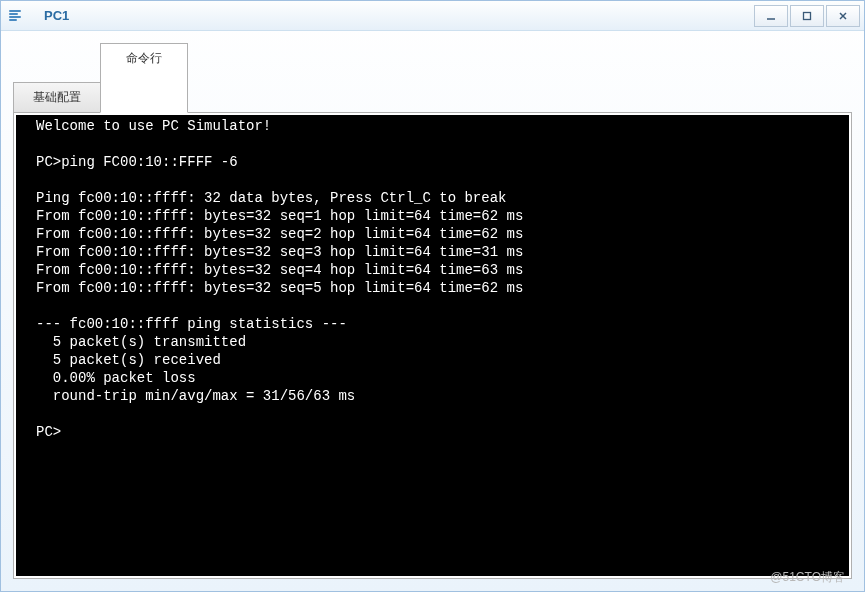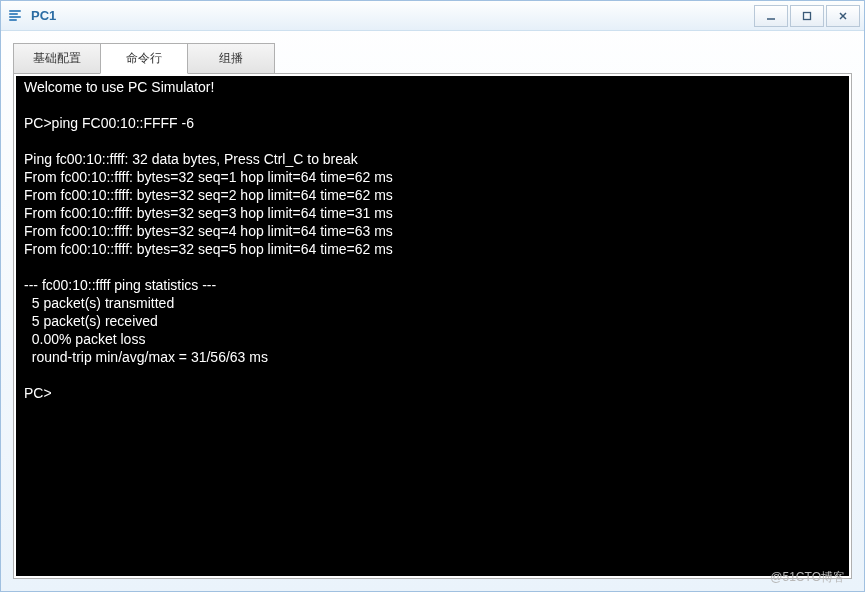--- a/index.html
+++ b/index.html
@@ -20,21 +20,21 @@
     }
     .titlebar {
       height: 30px;
       background: linear-gradient(to bottom, #fdfefe 0%, #e6f0f9 100%);
       border-bottom: 1px solid #cde0ef;
       display: flex;
       align-items: center;
       padding: 0 4px 0 6px;
       justify-content: space-between;
     }
-    .title-left { display: flex; align-items: center; gap: 8px; }
+    .title-left { display: flex; align-items: center; gap: 21px; }
     .app-icon svg { display: block; }
     .title-text {
       color: #2b6ca3;
       font-size: 13px;
       font-weight: bold;
     }
     .win-controls { display: flex; gap: 0; }
     .win-btn {
       width: 34px; height: 22px;
       border: 1px solid #b8c8d8;
@@ -66,38 +66,39 @@
       margin-right: -1px;
       position: relative;
     }
     .tab.active {
       background: #ffffff;
       border-bottom: 1px solid #ffffff;
       z-index: 2;
     }
     .tab:not(.active) {
       background: linear-gradient(to bottom,#f5f5f5,#e3e3e3);
+      margin-top: 39px;
     }
     .terminal-wrap {
       flex: 1;
       border: 1px solid #b0b0b0;
       border-top: 1px solid #b0b0b0;
       margin-top: -1px;
       background: #fff;
       padding: 2px;
       display: flex;
     }
     .terminal {
       flex: 1;
       background: #000000;
       color: #ffffff;
-      font-family: Liberation Sans, sans-serif;
+      font-family: Liberation Mono, monospace;
       font-size: 14px;
       line-height: 18px;
-      padding: 2px 8px;
+      padding: 2px 20px;
       white-space: pre;
       overflow: hidden;
     }
     .watermark {
       position: absolute;
       right: 20px;
       bottom: 6px;
       color: #b8b8b8;
       font-size: 12px;
       pointer-events: none;
@@ -133,21 +134,20 @@
             <line x1="8" y1="2" x2="2" y2="8" stroke="#3a5a78" stroke-width="1.5"></line>
           </svg>
       </div>
     </div>
   </div>
 
   <div class="content">
     <div class="tabs">
       <div class="tab">基础配置</div>
       <div class="tab active">命令行</div>
-      <div class="tab">组播</div>
     </div>
 
     <div class="terminal-wrap">
       <div class="terminal" id="terminal">Welcome to use PC Simulator!
 
 PC&gt;ping FC00:10::FFFF -6
 
 Ping fc00:10::ffff: 32 data bytes, Press Ctrl_C to break
 From fc00:10::ffff: bytes=32 seq=1 hop limit=64 time=62 ms
 From fc00:10::ffff: bytes=32 seq=2 hop limit=64 time=62 ms

